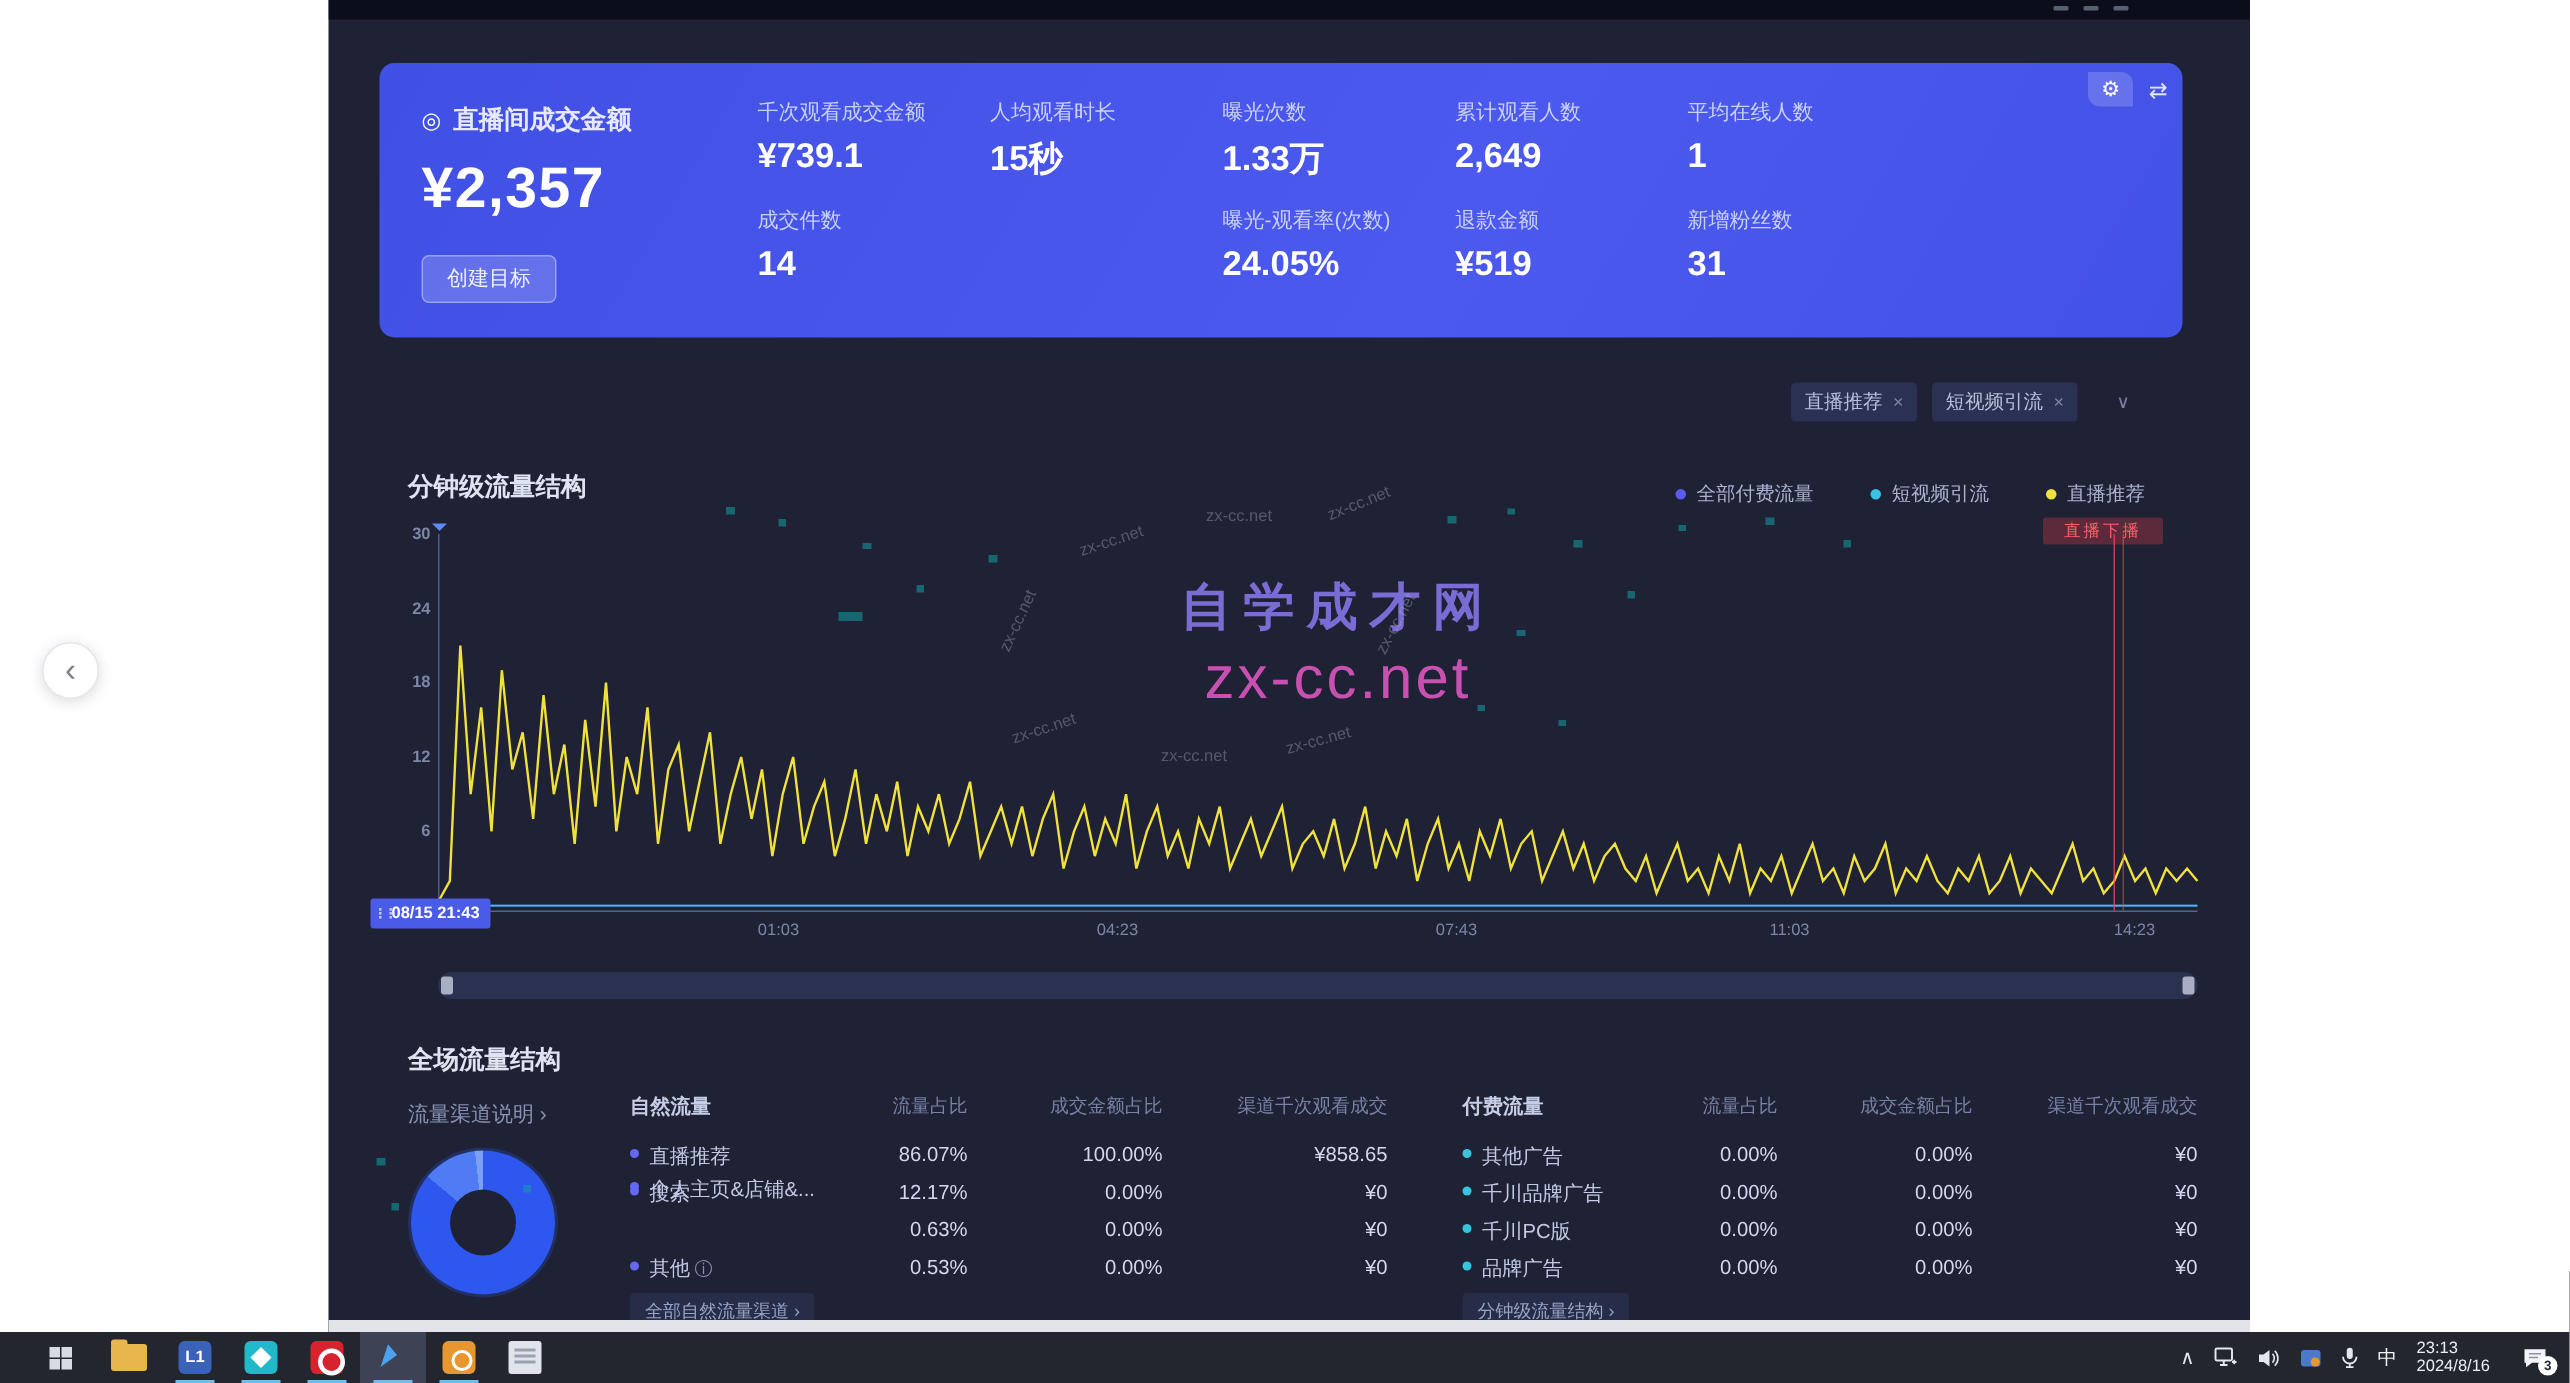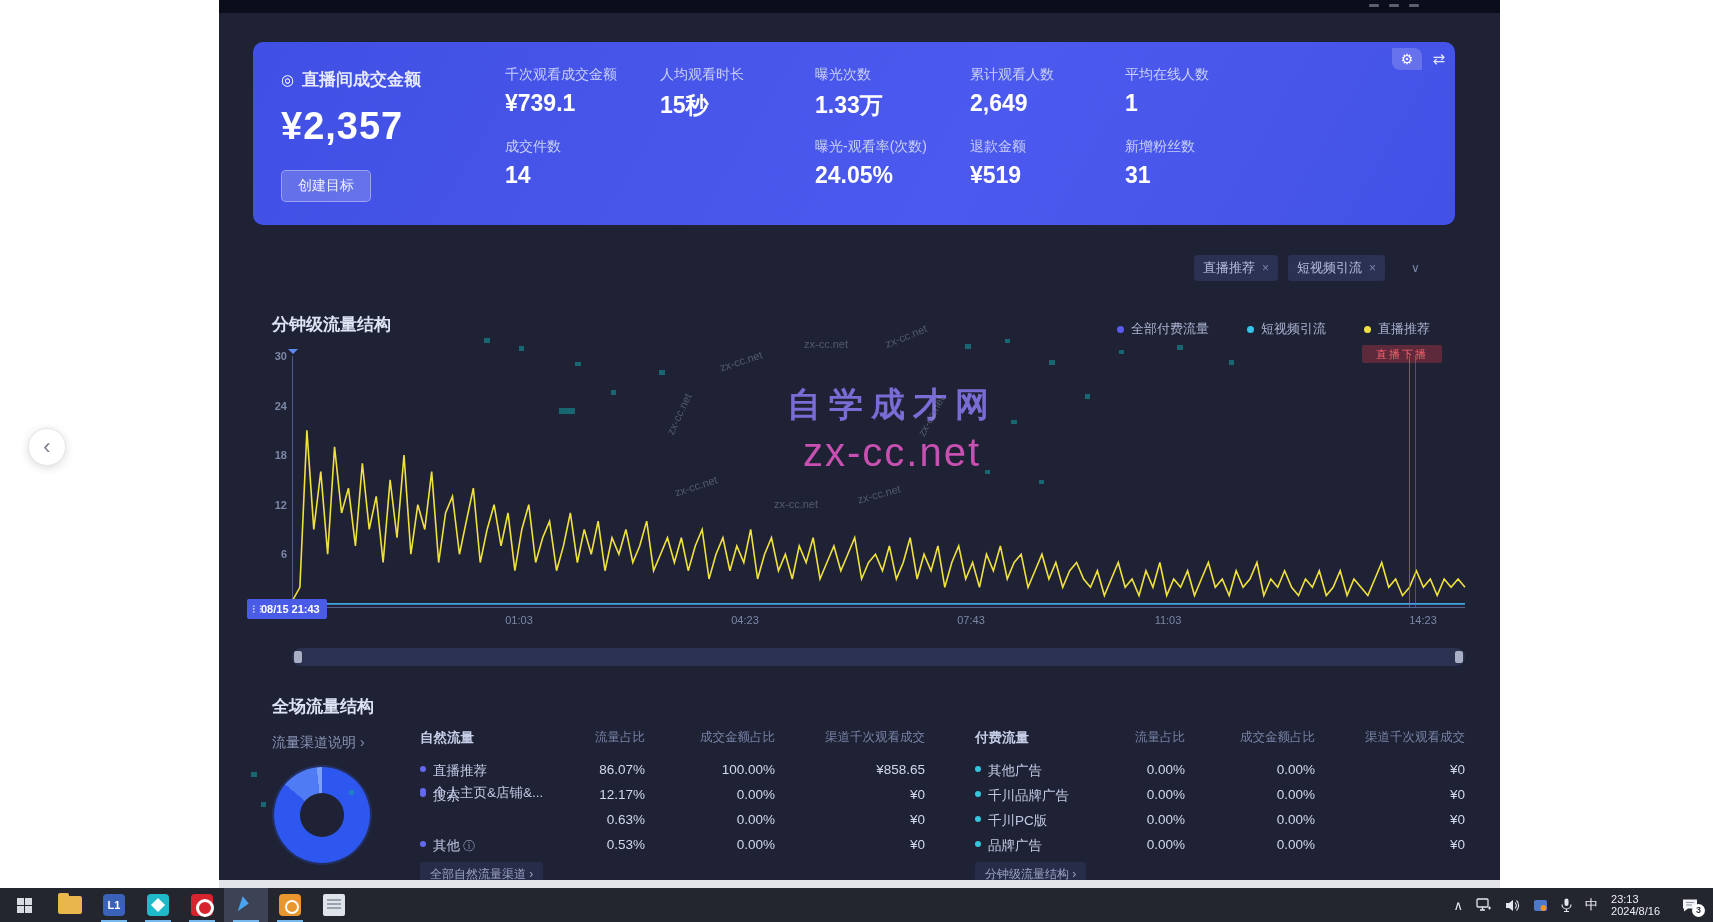--- a/index.html
+++ b/index.html
@@ -89,21 +89,21 @@
   #wm-line2 { font-size:40px; color:rgba(229,88,200,.85); letter-spacing:2px; margin-top:2px; }
   .wm-small { position:absolute; font-size:11px; color:rgba(170,178,200,.38); pointer-events:none; white-space:nowrap; }
   .artifact { position:absolute; background:rgba(22,158,168,.55); }
 
   
   #prev-btn { position:absolute; left:28px; top:428px; width:38px; height:38px; border-radius:50%; background:#fff;
               border:1px solid #e4e6eb; box-shadow:0 2px 10px rgba(0,0,0,.14); color:#7a7f8a; font-size:22px;
               display:flex; align-items:center; justify-content:center; cursor:pointer; }
 
   
-  #taskbar { position:absolute; left:0; bottom:0; width:1713px; height:34px; background:#23252f; display:flex; align-items:center; }
+  #taskbar { position:absolute; left:0; bottom:0; width:1713px; height:34px; background:#23252f; display:flex; align-items:center;padding-left:16px; }
   #start { width:48px; height:34px; display:flex; align-items:center; justify-content:center; cursor:pointer; }
   .win-logo { width:15px; height:15px; display:grid; grid-template-columns:7px 7px; grid-template-rows:7px 7px; gap:1px; }
   .win-logo span { background:#d8dbe2; }
   .tb-cell { width:44px; height:34px; display:flex; align-items:center; justify-content:center; position:relative; cursor:pointer; }
   .tb-cell.active-app { background:#3d4254; }
   .tb-underline::after { content:""; position:absolute; bottom:0; left:9px; right:9px; height:2px; background:#76b9ed; }
   .tile { width:22px; height:22px; border-radius:4px; position:relative; }
   .tile-folder { width:24px; height:18px; background:#e8b64c; border-radius:2px; }
   .tile-folder::before { content:""; position:absolute; left:0; top:-3px; width:11px; height:4px; background:#e8b64c; border-radius:2px 2px 0 0; }
   .tile-l1 { background:#3a62b8; color:#fff; font-size:11px; font-weight:bold; display:flex; align-items:center; justify-content:center; }
@@ -242,21 +242,21 @@
           <polyline points="0.0,248.0 1173.0,248.0" fill="none" stroke="#5b5bf0" stroke-width="1.2" vector-effect="non-scaling-stroke"></polyline>
           <polyline points="0.0,248.0 1173.0,248.0" fill="none" stroke="#38c3e8" stroke-width="1.2" vector-effect="non-scaling-stroke"></polyline>
           <polyline points="0.0,243.9 6.9,231.5 13.9,74.4 20.8,173.6 27.8,115.7 34.7,198.4 41.6,90.9 48.6,157.1 55.5,132.3 62.5,190.1 69.4,107.5 76.3,173.6 83.3,140.5 90.2,206.7 97.2,124.0 104.1,181.9 111.1,99.2 118.0,198.4 124.9,148.8 131.9,173.6 138.8,115.7 145.8,206.7 152.7,157.1 159.6,140.5 166.6,198.4 173.5,165.3 180.5,132.3 187.4,206.7 194.3,173.6 201.3,148.8 208.2,190.1 215.2,157.1 222.1,214.9 229.0,173.6 236.0,148.8 242.9,206.7 249.9,181.9 256.8,165.3 263.8,214.9 270.7,190.1 277.6,157.1 284.6,206.7 291.5,173.6 298.5,198.4 305.4,165.3 312.3,214.9 319.3,181.9 326.2,198.4 333.2,173.6 340.1,206.7 347.0,190.1 354.0,165.3 360.9,214.9 367.9,198.4 374.8,181.9 381.7,206.7 388.7,181.9 395.6,214.9 402.6,190.1 409.5,173.6 416.4,223.2 423.4,198.4 430.3,181.9 437.3,214.9 444.2,190.1 451.2,206.7 458.1,173.6 465.0,223.2 472.0,198.4 478.9,181.9 485.9,214.9 492.8,198.4 499.7,223.2 506.7,190.1 513.6,206.7 520.6,181.9 527.5,223.2 534.4,206.7 541.4,190.1 548.3,214.9 555.3,198.4 562.2,181.9 569.1,223.2 576.1,206.7 583.0,198.4 590.0,214.9 596.9,190.1 603.9,223.2 610.8,206.7 617.7,181.9 624.7,223.2 631.6,198.4 638.6,214.9 645.5,190.1 652.4,231.5 659.4,206.7 666.3,190.1 673.3,223.2 680.2,206.7 687.1,231.5 694.1,198.4 701.0,214.9 708.0,190.1 714.9,223.2 721.8,206.7 728.8,198.4 735.7,231.5 742.7,214.9 749.6,198.4 756.6,223.2 763.5,206.7 770.4,231.5 777.4,214.9 784.3,206.7 791.3,223.2 798.2,231.5 805.1,214.9 812.1,239.7 819.0,223.2 826.0,206.7 832.9,231.5 839.8,223.2 846.8,239.7 853.7,214.9 860.7,231.5 867.6,206.7 874.5,239.7 881.5,223.2 888.4,231.5 895.4,214.9 902.3,239.7 909.2,223.2 916.2,206.7 923.1,231.5 930.1,223.2 937.0,239.7 944.0,214.9 950.9,231.5 957.8,223.2 964.8,206.7 971.7,239.7 978.7,223.2 985.6,231.5 992.5,214.9 999.5,231.5 1006.4,239.7 1013.4,223.2 1020.3,231.5 1027.2,214.9 1034.2,239.7 1041.1,231.5 1048.1,214.9 1055.0,239.7 1061.9,223.2 1068.9,231.5 1075.8,239.7 1082.8,223.2 1089.7,206.7 1096.7,231.5 1103.6,223.2 1110.5,239.7 1117.5,231.5 1124.4,214.9 1131.4,231.5 1138.3,223.2 1145.2,239.7 1152.2,223.2 1159.1,231.5 1166.1,223.2 1173.0,231.5" fill="none" stroke="#f0e13c" stroke-width="1.6" vector-effect="non-scaling-stroke"></polyline>
         </svg>
 
       <div id="marker-line"></div>
 
       <span class="xtick" style="left:226px">01:03</span>
       <span class="xtick" style="left:452px">04:23</span>
       <span class="xtick" style="left:678px">07:43</span>
-      <span class="xtick" style="left:875px">11:03</span>
+      <span class="xtick" style="left:900px">11:03</span>
       <span class="xtick" style="left:1130px">14:23</span>
     </div>
 
     <div id="start-label">08/15 21:43</div>
 
     <div id="brush">
       <div class="brush-handle left"></div>
       <div class="brush-handle right"></div>
     </div>
 

